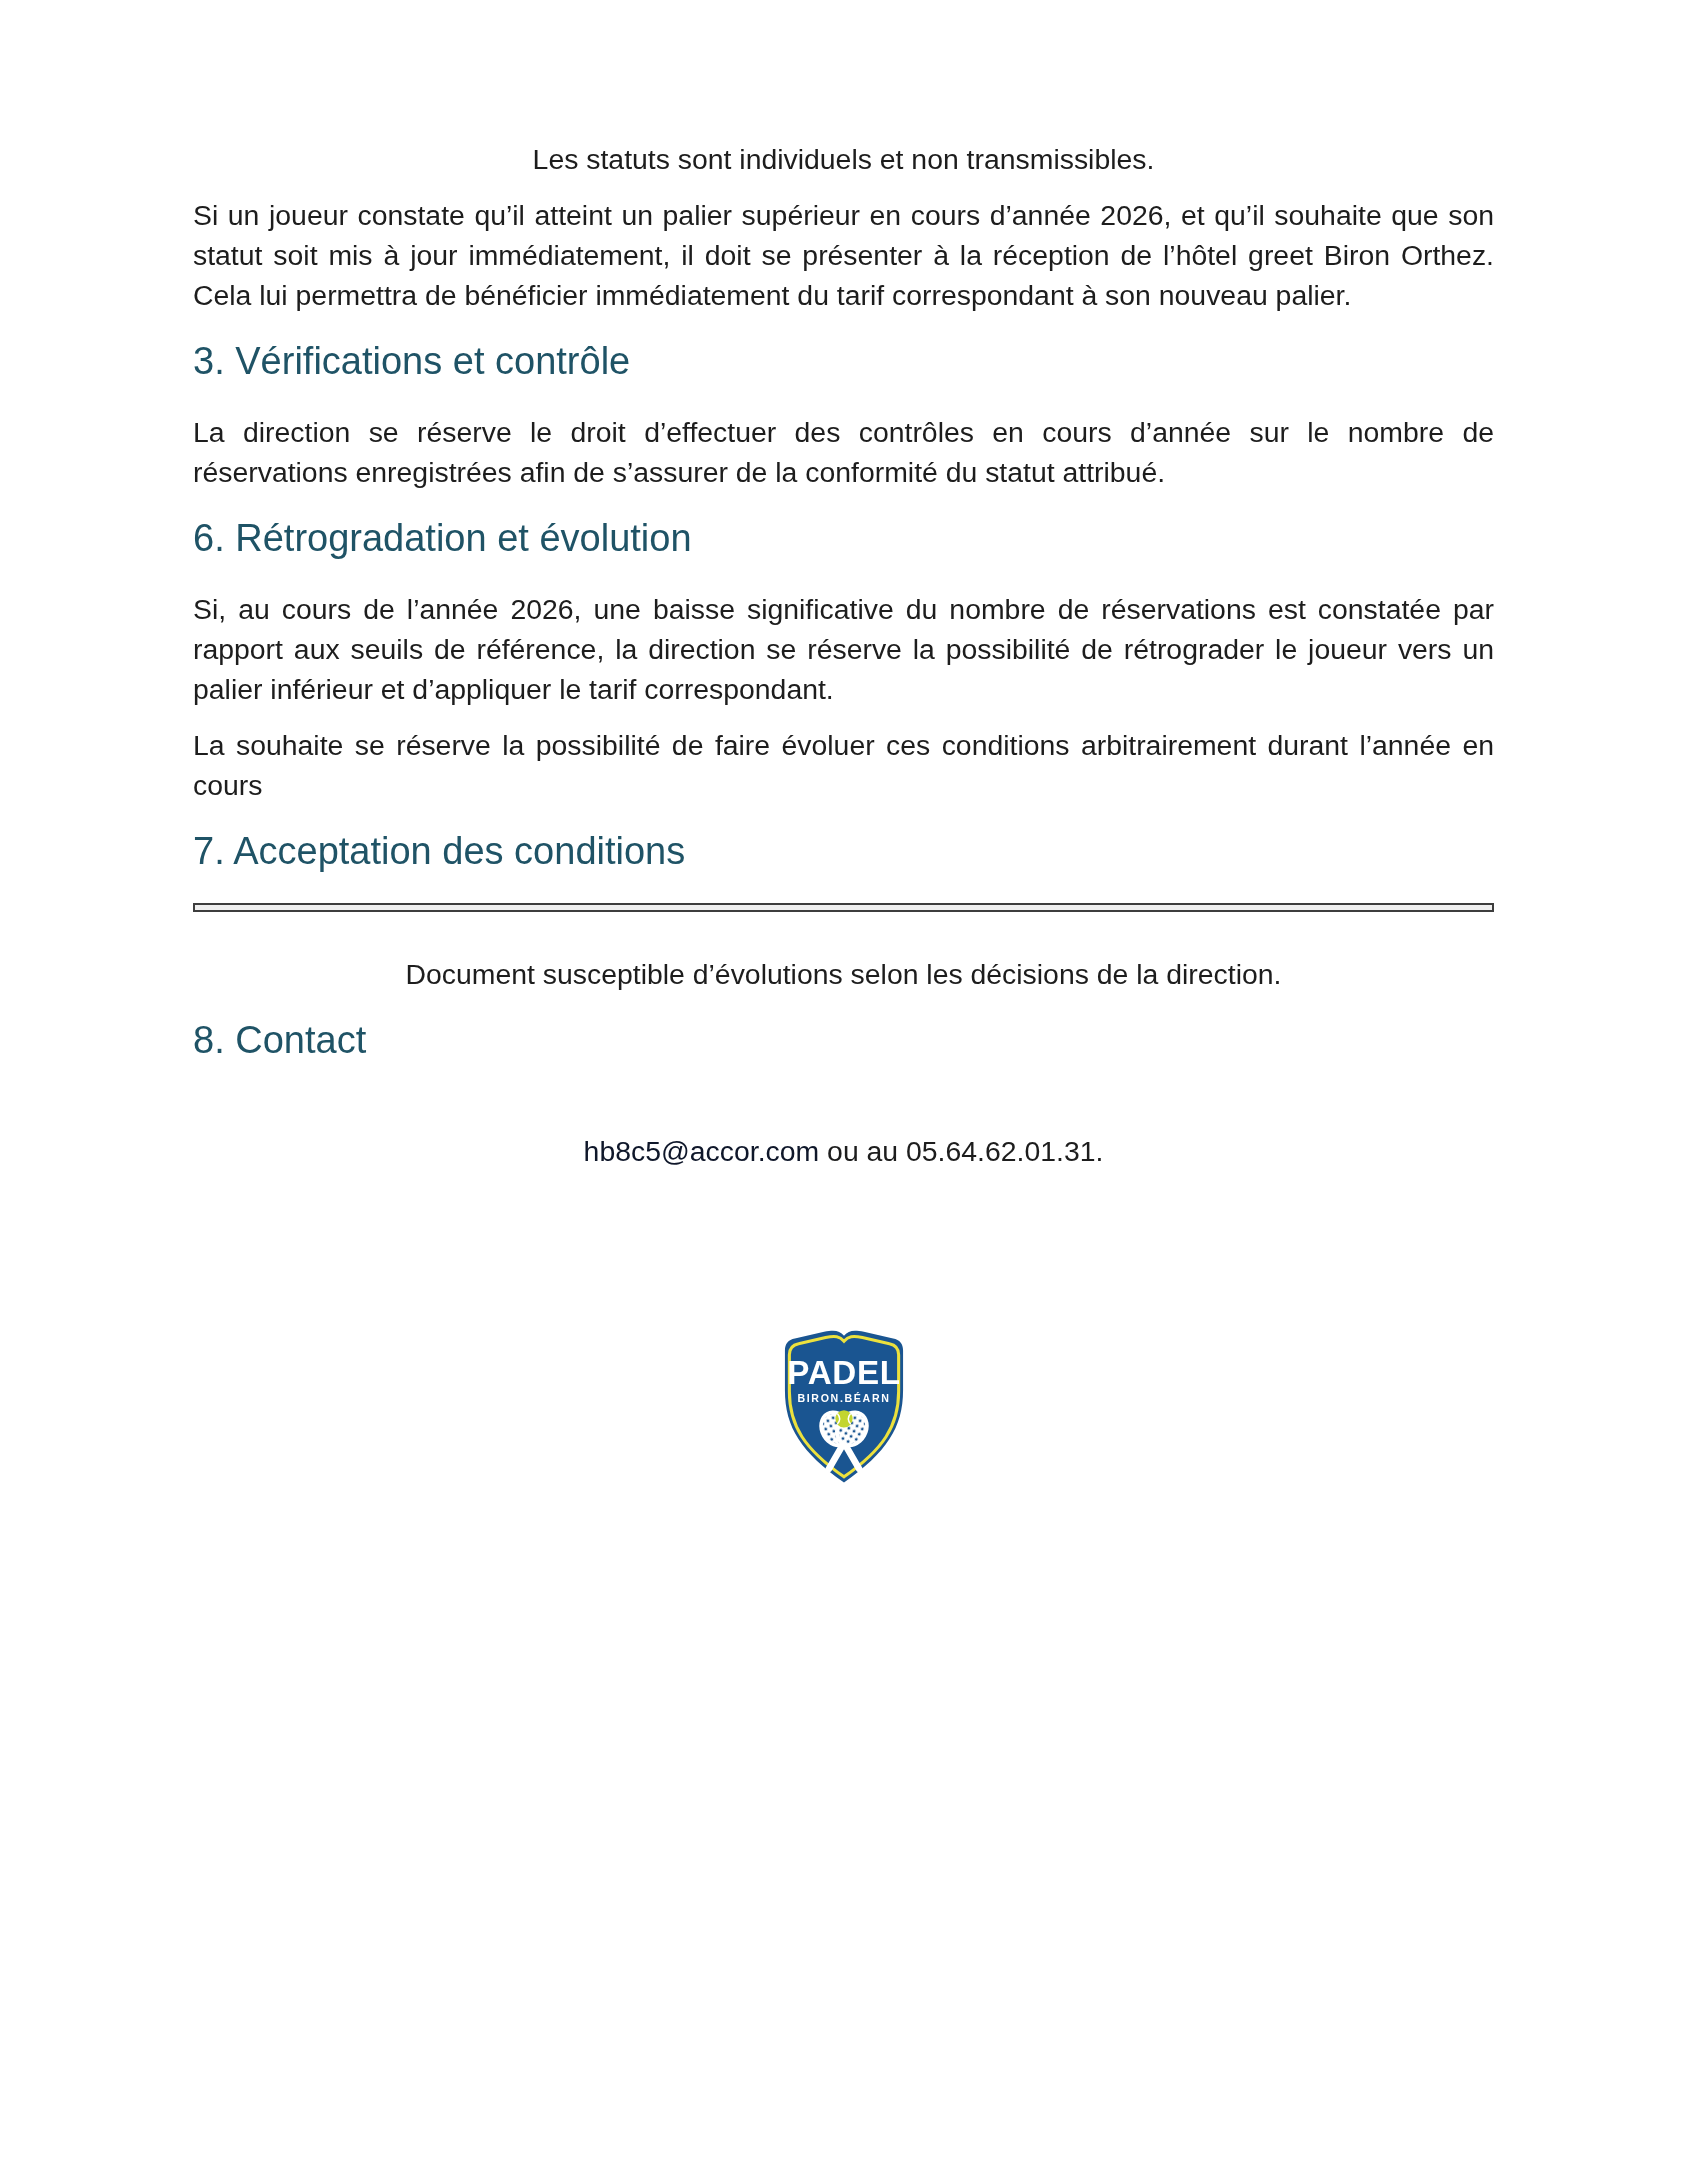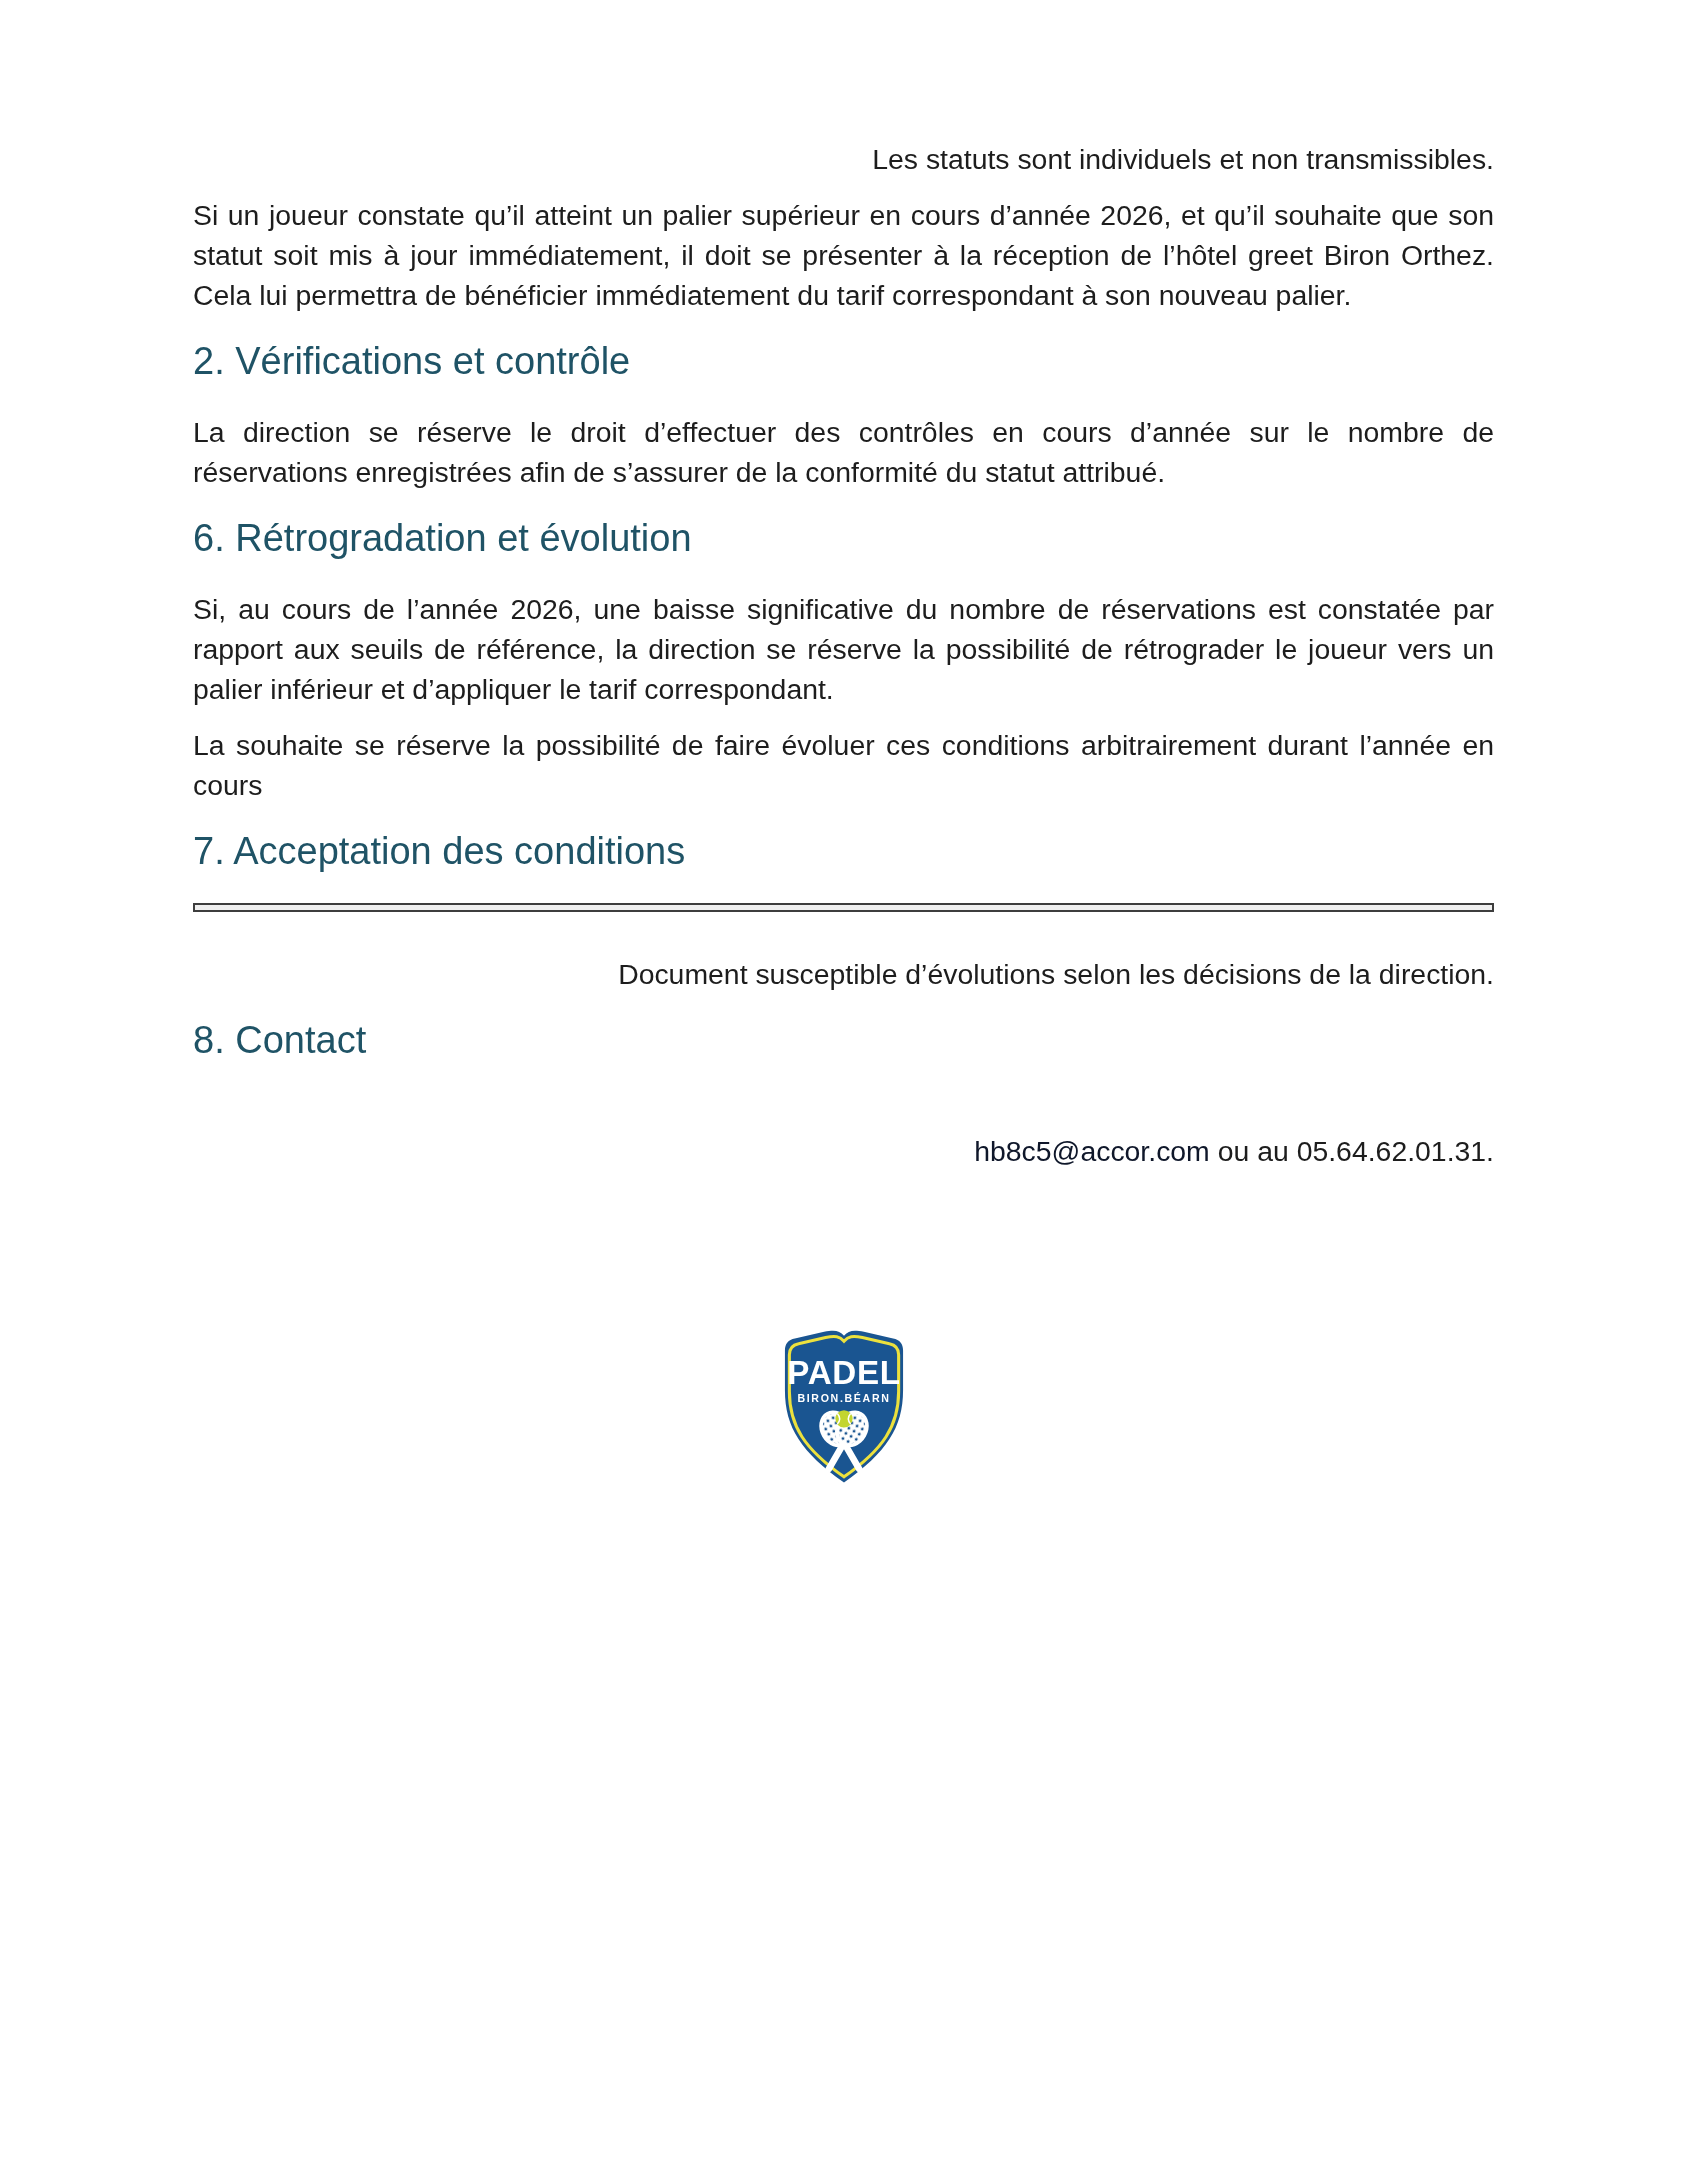--- a/index.html
+++ b/index.html
@@ -18,21 +18,21 @@
     font-family: "Liberation Sans", sans-serif;
     color: #1d1d1d;
   }
   .para {
     font-size: 28.4px;
     line-height: 40px;
     margin: 0 0 16px 0;
     text-align: justify;
   }
   .para.single {
-    text-align: right;
+    text-align: center;
   }
   h2.doc-heading {
     font-size: 38px;
     line-height: 44px;
     font-weight: 400;
     margin: 24px 0 29px 0;
     color: #1f5366;
   }
   .divider {
     box-sizing: border-box;
@@ -66,21 +66,21 @@
 
 <div class="page">
 
   <p class="para single">Les statuts sont individuels et non transmissibles.</p>
 
   <section>
     <p class="para">Si un joueur constate qu’il atteint un palier supérieur en cours d’année 2026, et qu’il souhaite que son statut soit mis à jour immédiatement, il doit se présenter à la réception de l’hôtel greet Biron Orthez. Cela lui permettra de bénéficier immédiatement du tarif correspondant à son nouveau palier.</p>
   </section>
 
   <section>
-    <h2 class="doc-heading">2. Vérifications et contrôle</h2>
+    <h2 class="doc-heading">3. Vérifications et contrôle</h2>
     <p class="para">La direction se réserve le droit d’effectuer des contrôles en cours d’année sur le nombre de réservations enregistrées afin de s’assurer de la conformité du statut attribué.</p>
   </section>
 
   <section>
     <h2 class="doc-heading">6. Rétrogradation et évolution</h2>
     <p class="para">Si, au cours de l’année 2026, une baisse significative du nombre de réservations est constatée par rapport aux seuils de référence, la direction se réserve la possibilité de rétrograder le joueur vers un palier inférieur et d’appliquer le tarif correspondant.</p>
     <p class="para">La souhaite se réserve la possibilité de faire évoluer ces conditions arbitrairement durant l’année en cours</p>
   </section>
 
   <section>

